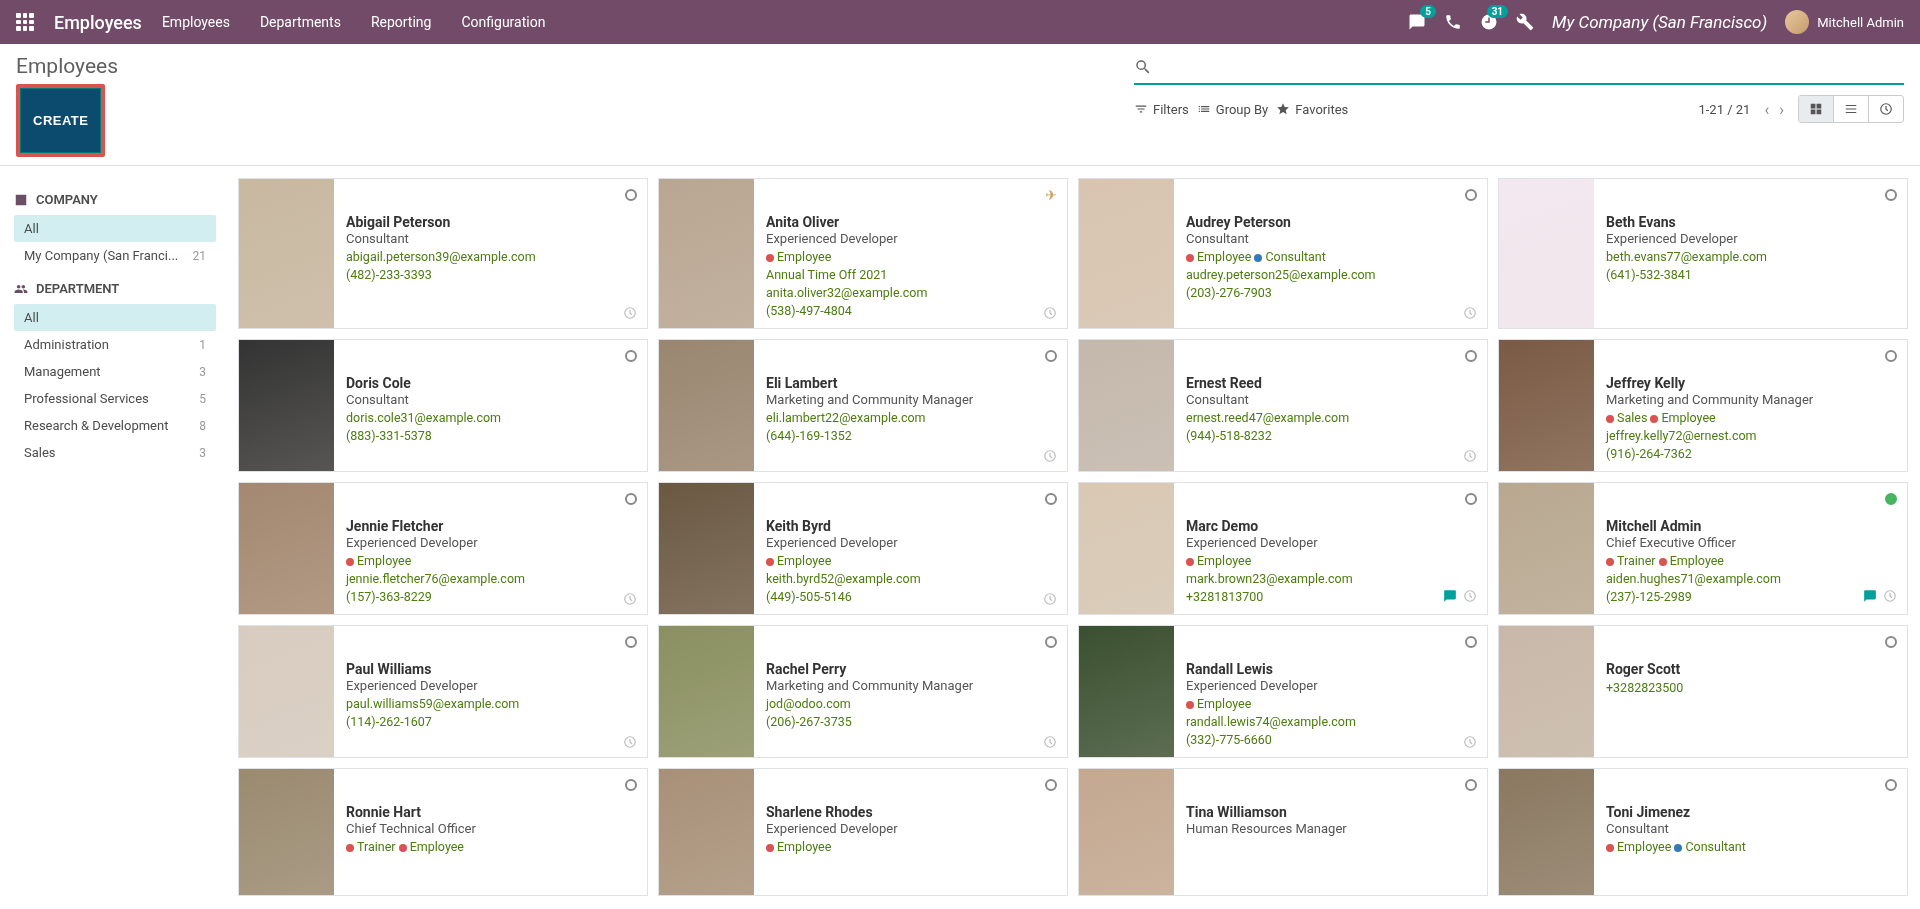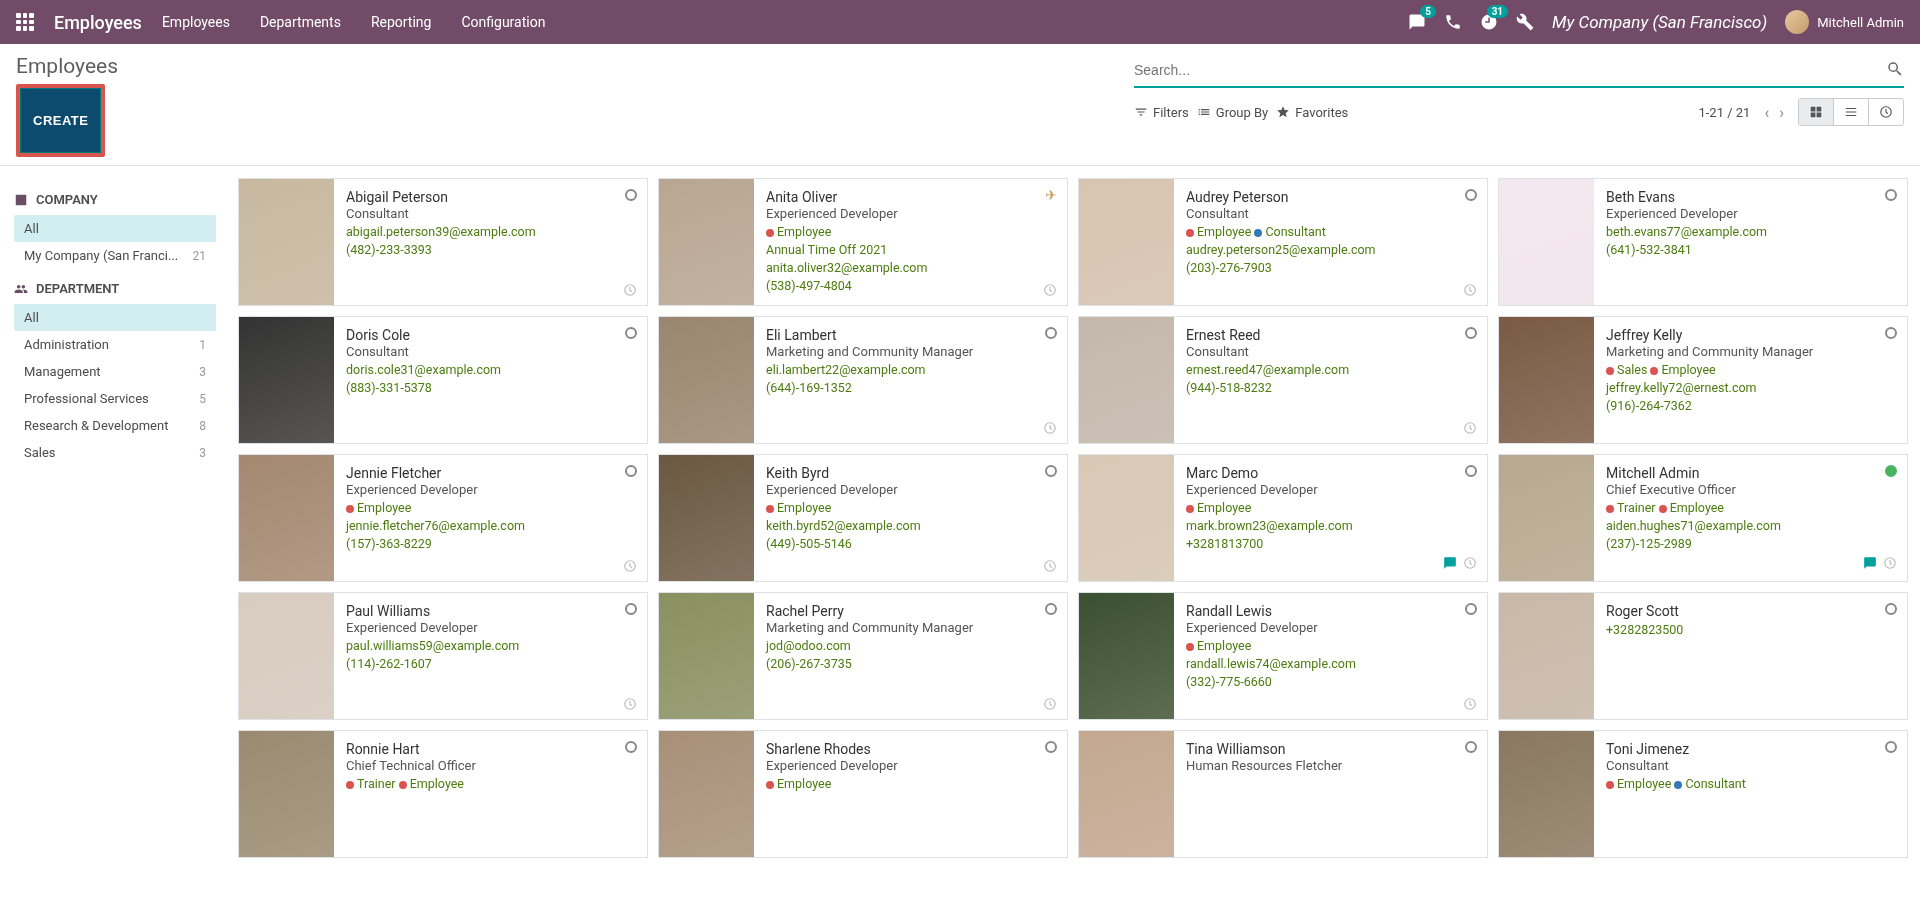--- a/index.html
+++ b/index.html
@@ -53,21 +53,21 @@
 .sb-count { color: #999; font-size: 12px; }
 .sb-label { white-space: nowrap; overflow: hidden; text-overflow: ellipsis; }
 
 
 .kanban { flex: 1; padding: 12px 12px 12px 18px; overflow-y: auto; }
 .kanban-grid { display: grid; grid-template-columns: repeat(4, 1fr); gap: 10px; }
 .card { border: 1px solid #dee2e6; background: #fff; display: flex; min-height: 128px; position: relative; }
 .card-img { width: 95px; background: #e6e0d7; flex-shrink: 0; display:flex; align-items:center; justify-content:center; }
 .card-img-inner { width:100%; height:100%; }
 .card-body { padding: 10px 12px; flex: 1; position: relative; }
-.card-name { font-weight: 400; font-size: 14px; color: #333; }
+.card-name { font-weight: 700; font-size: 14px; color: #333; margin-top: 25px; }
 .card-title { font-size: 13px; color: #555; margin-top: 1px; }
 .card-line { font-size: 12.5px; color: #4d7c0f; margin-top: 3px; }
 .tag-dot { display: inline-block; width: 8px; height: 8px; border-radius: 50%; margin-right: 3px; vertical-align: middle; }
 .dot-red { background: #d9534f; }
 .dot-blue { background: #337ab7; }
 .card-status { position: absolute; top: 10px; right: 10px; width: 12px; height: 12px; border: 2px solid #888; border-radius: 50%; }
 .card-status.green { border-color: #28a745; background: #28a745; opacity: 0.85; }
 .card-airplane { position: absolute; top: 8px; right: 10px; color: #c9a15e; font-size: 14px; }
 .card-footer-icon { position: absolute; bottom: 8px; right: 10px; color: #bbb; display:flex; gap:6px; align-items:center; }
 .msg-icon { color: #00a09d; }
@@ -132,21 +132,20 @@
 
 <div class="control-panel">
   <div class="cp-left">
     <div class="breadcrumb-title">Employees</div>
     <div class="create-wrap">
       <button class="create-btn">CREATE</button>
     </div>
   </div>
   <div class="cp-right">
     <div class="search-row">
-      <input class="search-input" placeholder="Search..." style="">
       <span class="search-icon">
         <svg class="ico-lg" viewBox="0 0 24 24" fill="#666">
             <path d="M15.5 14h-.8l-.3-.3A6.5 6.5 0 0016 9.5 6.5 6.5 0 109.5 16c1.6 0 3.1-.6 4.2-1.6l.3.3v.8l5 5 1.5-1.5-5-5zM9.5 14A4.5 4.5 0 1114 9.5 4.5 4.5 0 019.5 14z"></path>
           </svg>
       </span>
     </div>
     <div class="toolbar-row">
       <div class="filter-group">
         <div class="filter-btn">
           <svg class="ico" viewBox="0 0 24 24" fill="#555">
@@ -572,21 +571,21 @@
 
     </div>
         </div>
         <div class="card">
     <div class="card-img">
       <div class="card-img-inner" style="background: linear-gradient(160deg, #c4a890, #c4a890cc);"></div>
     </div>
     <div class="card-body">
       <span class="card-status"></span>
       <div class="card-name">Tina Williamson</div>
-      <div class="card-title">Human Resources Fletcher</div>
+      <div class="card-title">Human Resources Manager</div>
 
     </div>
         </div>
         <div class="card">
     <div class="card-img">
       <div class="card-img-inner" style="background: linear-gradient(160deg, #8a7860, #8a7860cc);"></div>
     </div>
     <div class="card-body">
       <span class="card-status"></span>
       <div class="card-name">Toni Jimenez</div>

